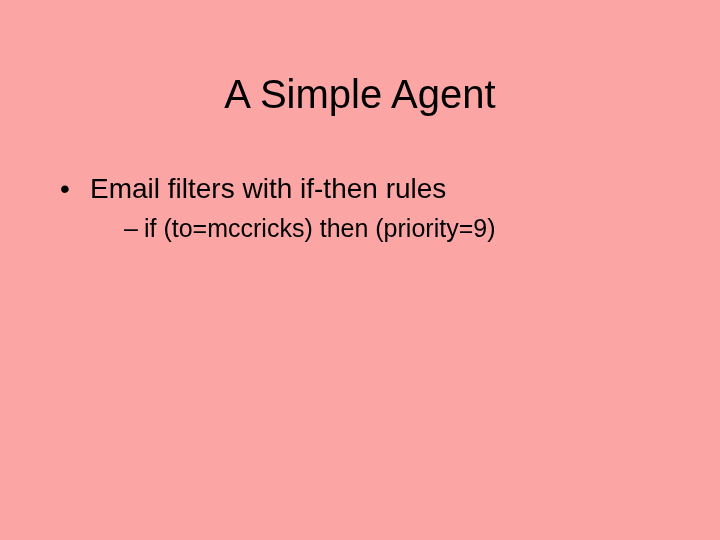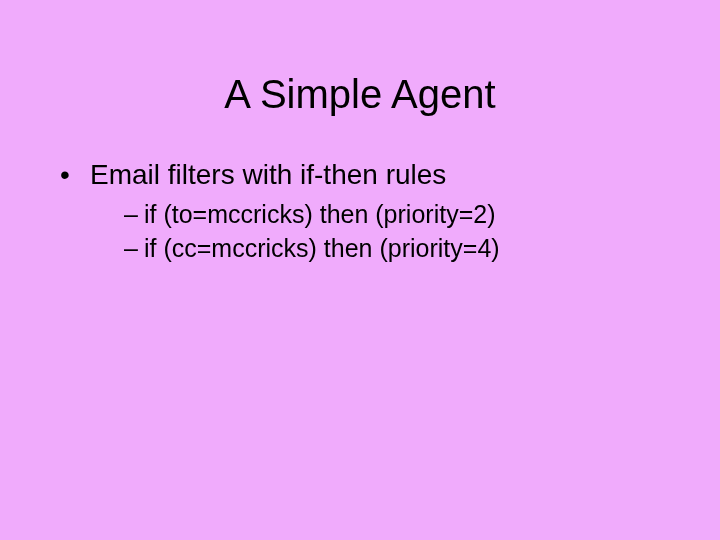--- a/index.html
+++ b/index.html
@@ -5,37 +5,38 @@
   html, body {
     margin: 0;
     padding: 0;
     width: 720px;
     height: 540px;
     overflow: hidden;
   }
   .slide {
     width: 720px;
     height: 540px;
-    background: #f0abfc;
+    background: #fca5a5;
     color: #000;
     font-family: Verdana, Tahoma, Arial, sans-serif;
     box-sizing: border-box;
     padding: 0;
     position: relative;
   }
   .title {
     text-align: center;
     font-size: 40px;
     padding-top: 72px;
     padding-bottom: 40px;
     font-weight: 400;
   }
   .body {
     padding-left: 60px;
     padding-right: 40px;
+    margin-top: 14px;
   }
   ul.lvl1 {
     list-style: none;
     margin: 0;
     padding: 0;
     font-size: 28px;
   }
   ul.lvl1 > li {
     position: relative;
     padding-left: 30px;
@@ -70,19 +71,18 @@
 </head>
 <body>
 
 <div class="slide">
   <div class="title">A Simple Agent</div>
   <div class="body">
     <ul class="lvl1">
       <li>
         <span>Email filters with if-then rules</span>
         <ul class="lvl2">
-          <li>if (to=mccricks) then (priority=2)</li>
-          <li>if (cc=mccricks) then (priority=4)</li>
+          <li>if (to=mccricks) then (priority=9)</li>
         </ul>
       </li>
     </ul>
   </div>
 </div>
 
 </body></html>

